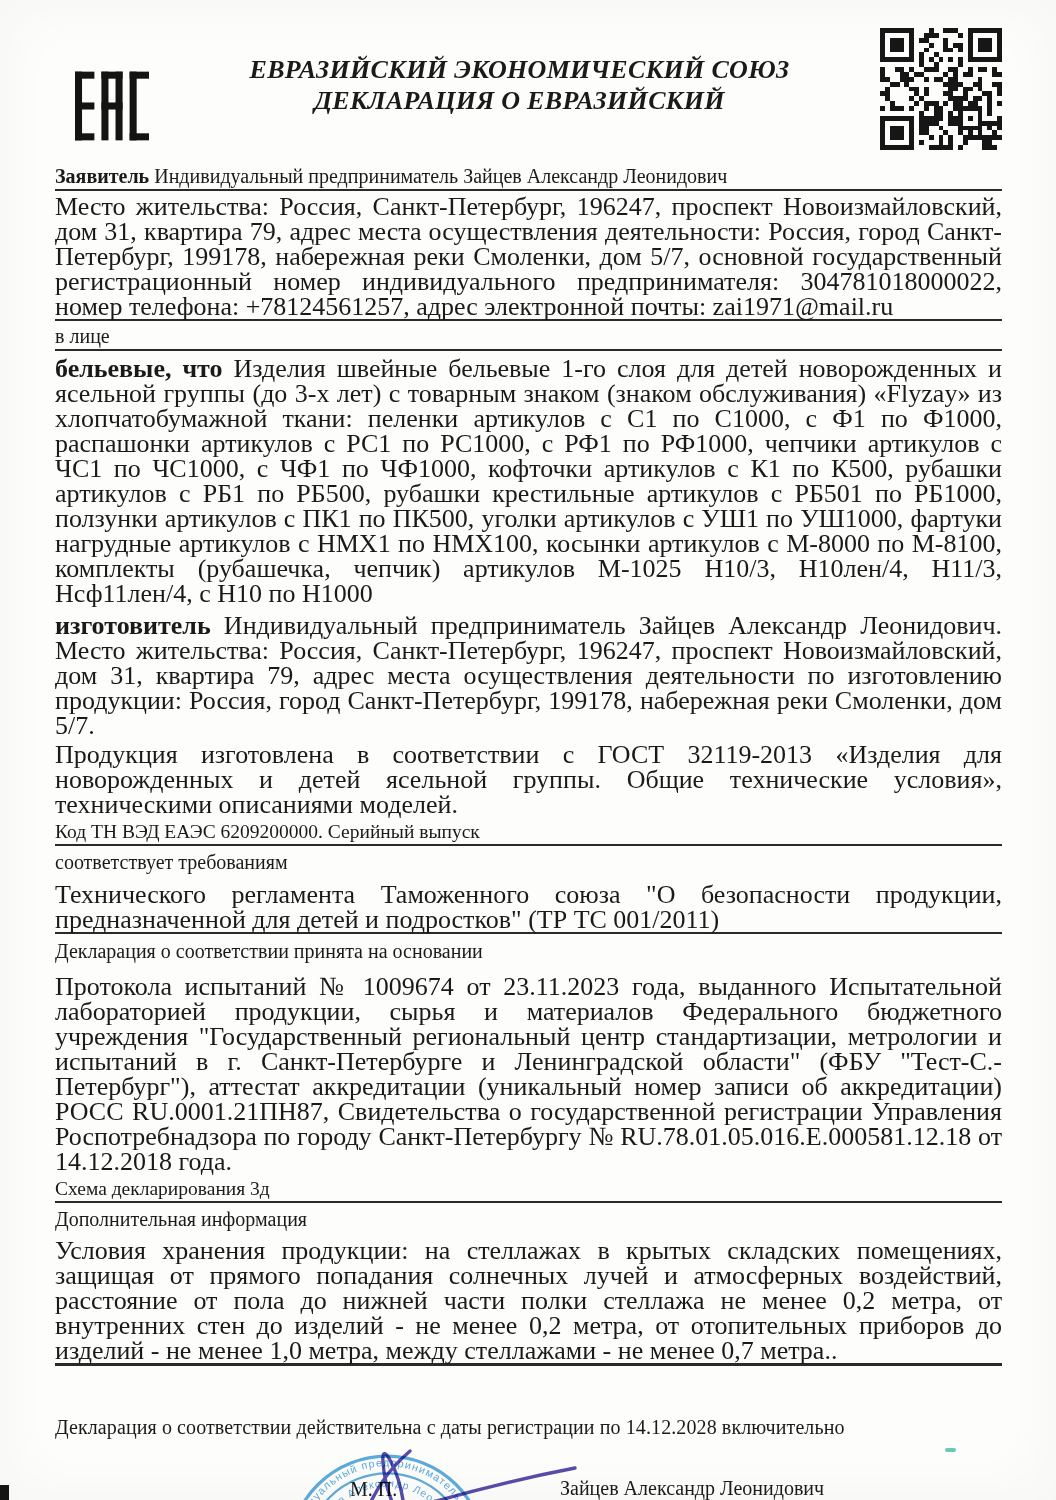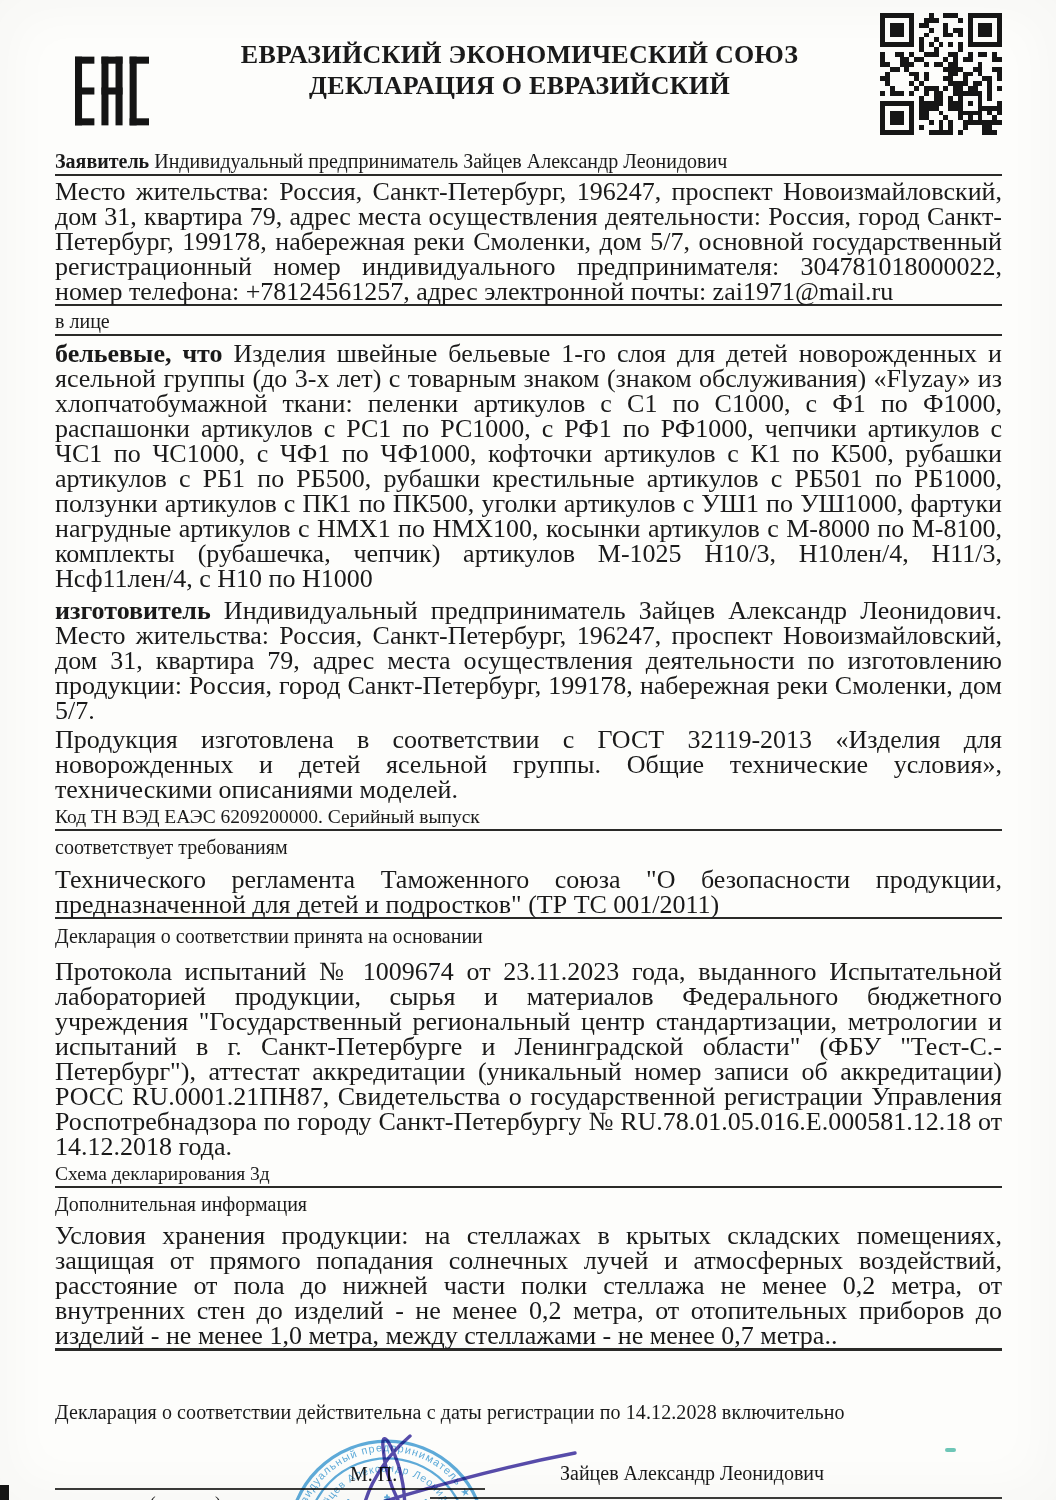--- a/index.html
+++ b/index.html
@@ -2,21 +2,21 @@
 <html><head>
 <meta charset="utf-8">
 <style>
   html,body{margin:0;padding:0;background:#e8e8e6;}
   .page{
     position:relative;width:1056px;height:1500px;background:#fdfdfb;
     font-family:"Liberation Serif","DejaVu Serif",serif;color:#1a1a1a;
     box-sizing:border-box;padding:0 54px 0 55px;overflow:hidden;
     box-shadow:inset 0 0 60px rgba(60,60,55,.04);
   }
-  .header{display:grid;grid-template-columns:110px 1fr 128px;align-items:start;padding-top:11px;}
+  .header{display:grid;grid-template-columns:110px 1fr 128px;align-items:start;padding-top:26px;font-style:italic;}
   .eac-wrap{padding-top:40px;padding-left:20px;}
   .title{text-align:center;font-weight:bold;font-size:26px;line-height:31px;padding-top:28px;letter-spacing:.3px;}
   .qr-wrap{justify-self:end;padding-top:2px;}
   p{margin:0;}
   .row{font-size:20px;line-height:25px;margin-top:10px;}
   .b{font-weight:bold;}
   .para{font-size:26px;line-height:25px;text-align:justify;}
   .plain{font-size:19.5px;line-height:25px;}
   .bold-line{font-size:20px;line-height:26px;font-weight:normal;}
   hr.rule{border:none;border-top:2px solid #2a2a28;margin:0;}

